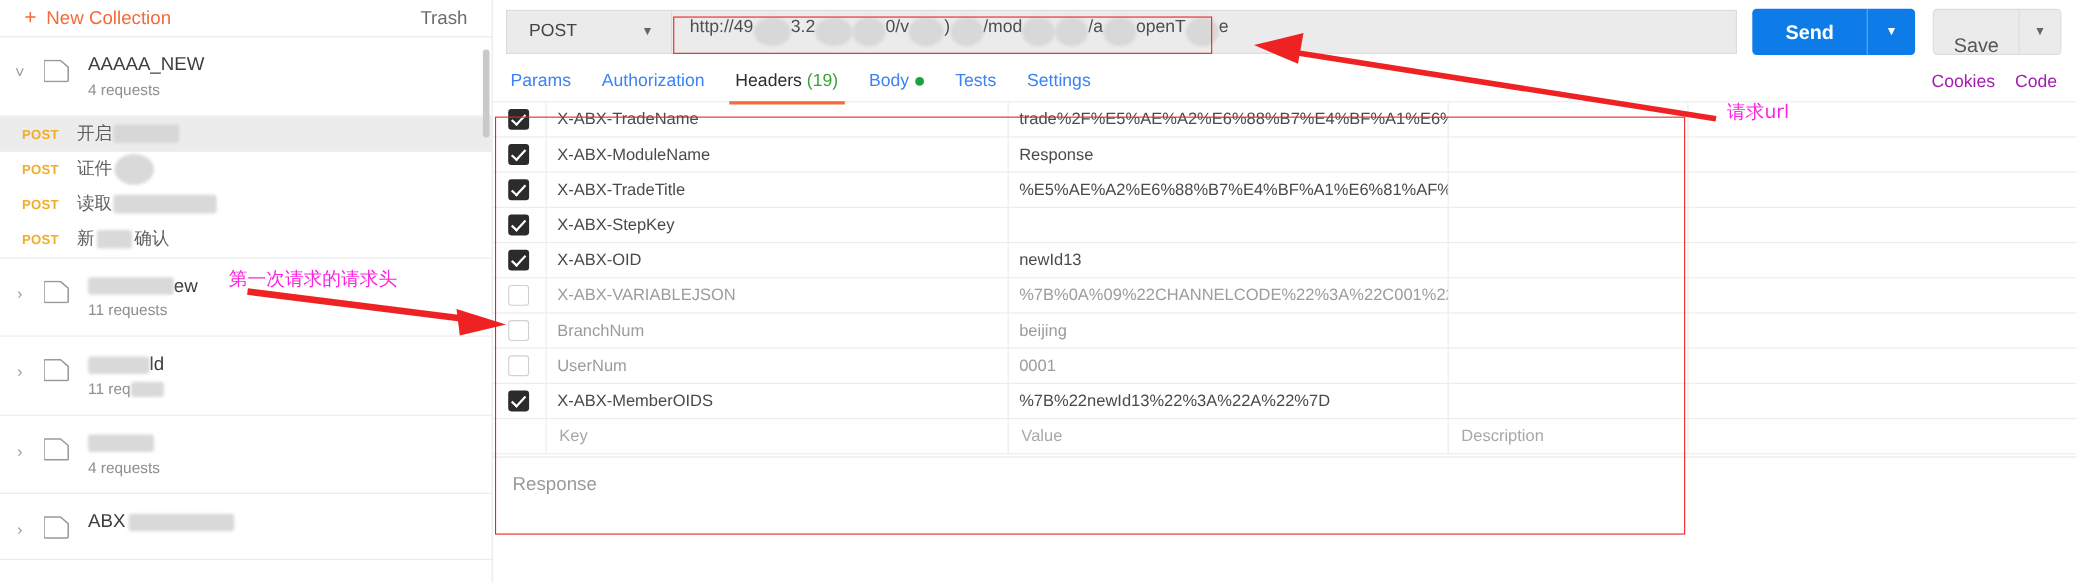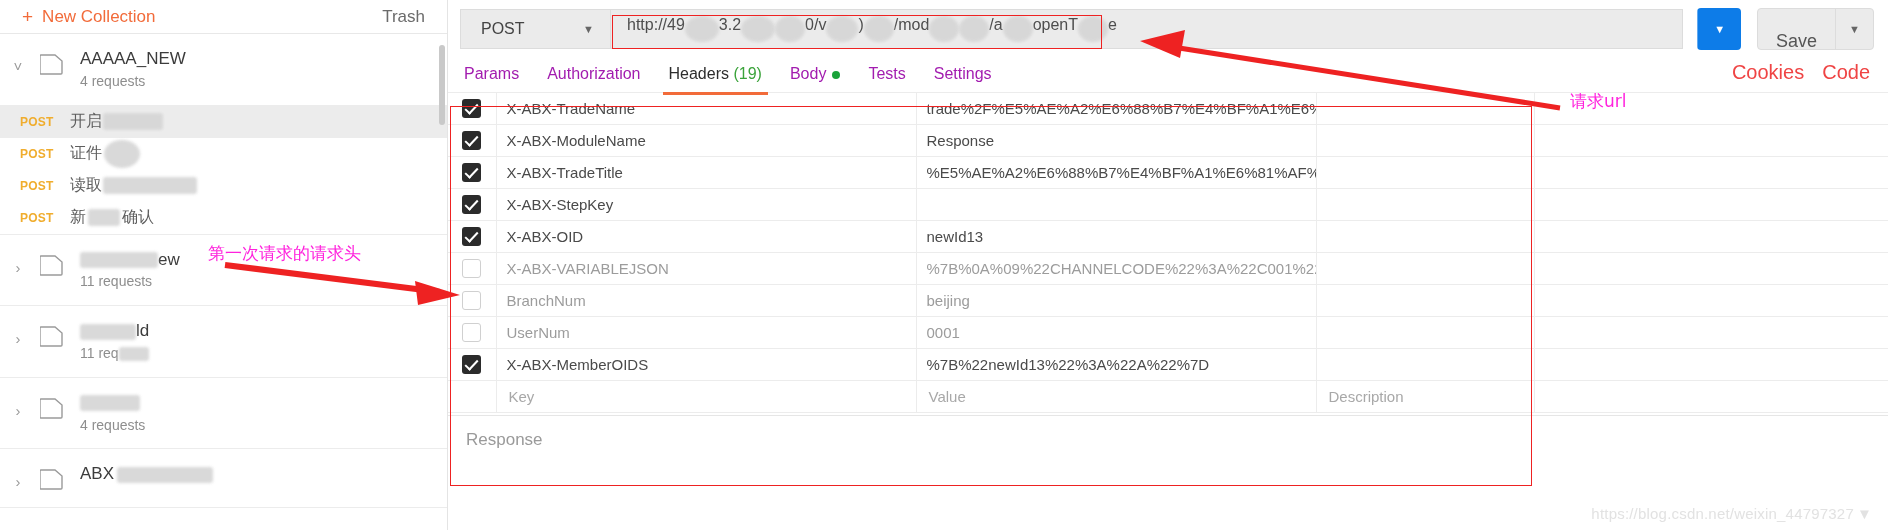--- a/index.html
+++ b/index.html
@@ -86,31 +86,31 @@
     margin-left: 16px; height: 42px; display: flex; align-items: stretch;
     background: #ebebeb; border: 1px solid #dcdcdc; border-radius: 4px; overflow: hidden;
   }
   .save-btn .lbl { display: flex; align-items: center; padding: 0 18px; color: #555; font-size: 18px; margin-top: 24px; }
   .save-btn .sep { width: 1px; background: #dcdcdc; }
   .save-btn .car { display: flex; align-items: center; padding: 0 13px; color: #666; font-size: 11px; }
 
   
   .tabs-row { display: flex; align-items: flex-end; padding: 0 18px 0 2px; height: 34px; position: relative; }
   .tab {
-    font-size: 16px; color: #a21caf; padding: 0 14px 9px 14px; position: relative; white-space: nowrap;
+    font-size: 16px; color: #3b82f6; padding: 0 14px 9px 14px; position: relative; white-space: nowrap;
   }
   .tab.active { color: #2d2d2d; }
   .tab .count { color: #3aa33a; }
   .tab .dot { display: inline-block; width: 8px; height: 8px; border-radius: 50%; background: #1aa33a; margin-left: 6px; vertical-align: middle; }
   .tab.active::after {
     content: ""; position: absolute; left: 8px; right: 8px; bottom: -3px;
     height: 3px; background: #f26b3a;
   }
   .right-links { margin-left: auto; display: flex; gap: 18px; padding-bottom: 8px; }
-  .right-links a { color: #ef4444; font-size: 20px; text-decoration: none; }
+  .right-links a { color: #a21caf; font-size: 16px; text-decoration: none; }
 
   
   .tbl { width: 100%; border-collapse: collapse; table-layout: fixed; }
   .tbl td { border: 1px solid #ececec; height: 32px; font-size: 15px; color: #4a4a4a;
             padding: 0 10px; overflow: hidden; white-space: nowrap; }
   .c-chk { width: 48px; border-left: none !important; text-align: center; }
   .c-key { width: 420px; }
   .c-val { width: 400px; }
   .c-desc { width: 218px; }
   .c-pad { border-right: none !important; }
@@ -248,20 +248,21 @@
       <div class="method-box">
         <span>POST</span>
         <span class="method-caret">▼</span>
       </div>
       <div class="url-input">
         <span style="display:flex;align-items:flex-start;">
           <span>http://49</span><span class="blob round" style="width:34px;height:26px;"></span>3.2<span class="blob round" style="width:34px;height:26px;"></span><span class="blob round" style="width:30px;height:26px;"></span>0/v<span class="blob round" style="width:32px;height:26px;"></span>)<span class="blob round" style="width:30px;height:26px;"></span>/mod<span class="blob round" style="width:30px;height:26px;"></span><span class="blob round" style="width:30px;height:26px;"></span>/a<span class="blob round" style="width:30px;height:26px;"></span>openT<span class="blob round" style="width:30px;height:26px;"></span>e
         </span>
       </div>
       <div class="send-btn">
+        <span class="lbl">Send</span>
         <span class="sep"></span>
         <span class="car">▼</span>
       </div>
       <div class="save-btn">
         <span class="lbl">Save</span>
         <span class="sep"></span>
         <span class="car">▼</span>
       </div>
     </div>
 
@@ -373,17 +374,14 @@
   <div class="redbox" style="left:612px; top:15px; width:490px; height:34px;"></div>
   <div class="redbox" style="left:450px; top:106px; width:1082px; height:380px;"></div>
 
   <div class="anno" style="left:1570px; top:90px;">
     <span class="anno-text">请求url</span>
   </div>
   <div class="anno" style="left:208px; top:242px;">
     <span class="anno-text">第一次请求的请求头</span>
   </div>
 
-  <div class="watermark">
-    <span>https://blog.csdn.net/weixin_44797327</span><span style="margin-left:3px;">▼</span>
-  </div>
 
 </div>
 
 </body></html>

